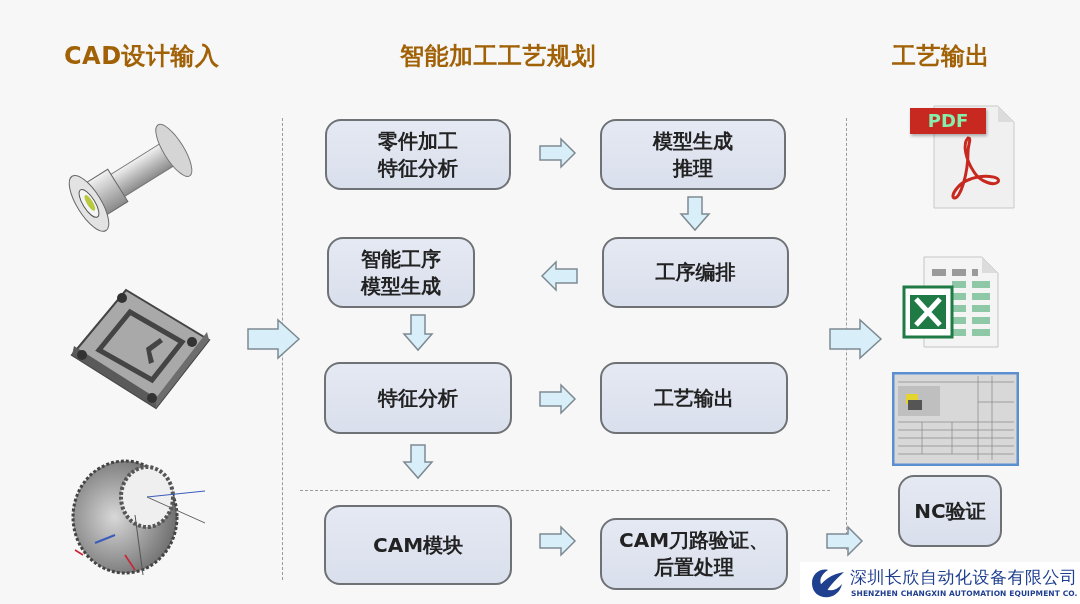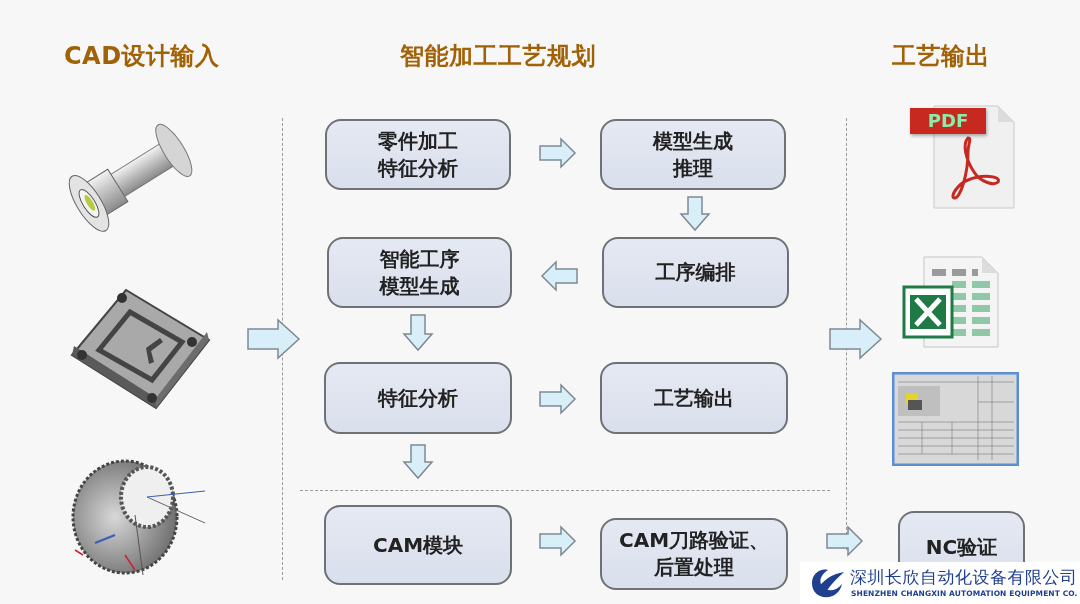--- a/index.html
+++ b/index.html
@@ -91,28 +91,28 @@
 
 <svg class="arrow" style="left:246px; top:318px;" width="56" height="42">
   <polygon points="2,11 32,11 32,2 53,21 32,40 32,31 2,31" fill="#d8eef8" stroke="#7e8a92" stroke-width="1.5"></polygon>
 </svg>
 
 <div class="box" style="left:325px; top:119px; width:186px; height:71px;">零件加工
 特征分析</div>
 <div class="box" style="left:600px; top:119px; width:186px; height:71px;">模型生成
 推理</div>
 <div class="box" style="left:602px; top:237px; width:187px; height:71px;font-family:Liberation Serif, serif;">工序编排</div>
-<div class="box" style="left:327px; top:237px; width:185px; height:71px;">智能工序
+<div class="box" style="left:327px; top:237px; width:148px; height:71px;">智能工序
 模型生成</div>
 <div class="box" style="left:324px; top:362px; width:188px; height:72px;">特征分析</div>
 <div class="box" style="left:600px; top:362px; width:188px; height:72px;">工艺输出</div>
 <div class="box" style="left:324px; top:505px; width:188px; height:80px;">CAM模块</div>
 <div class="box" style="left:600px; top:505px; width:188px; height:72px;margin-top:13px;">CAM刀路验证、
 后置处理</div>
-<div class="box" style="left:898px; top:511px; width:127px; height:72px;">NC验证</div>
+<div class="box" style="left:898px; top:475px; width:104px; height:72px;">NC验证</div>
 
 <svg class="arrow" style="left:539px; top:137px;" width="38" height="32">
   <polygon points="1,9 22,9 22,2 36,16 22,30 22,23 1,23" fill="#d8eef8" stroke="#7e8a92" stroke-width="1.5"></polygon>
 </svg>
 <svg class="arrow" style="left:679px; top:196px;" width="32" height="36">
   <polygon points="9,1 23,1 23,18 30,18 16,34 2,18 9,18" fill="#d8eef8" stroke="#7e8a92" stroke-width="1.5"></polygon>
 </svg>
 <svg class="arrow" style="left:540px; top:260px;" width="38" height="32">
   <polygon points="37,9 16,9 16,2 2,16 16,30 16,23 37,23" fill="#d8eef8" stroke="#7e8a92" stroke-width="1.5"></polygon>
 </svg>

